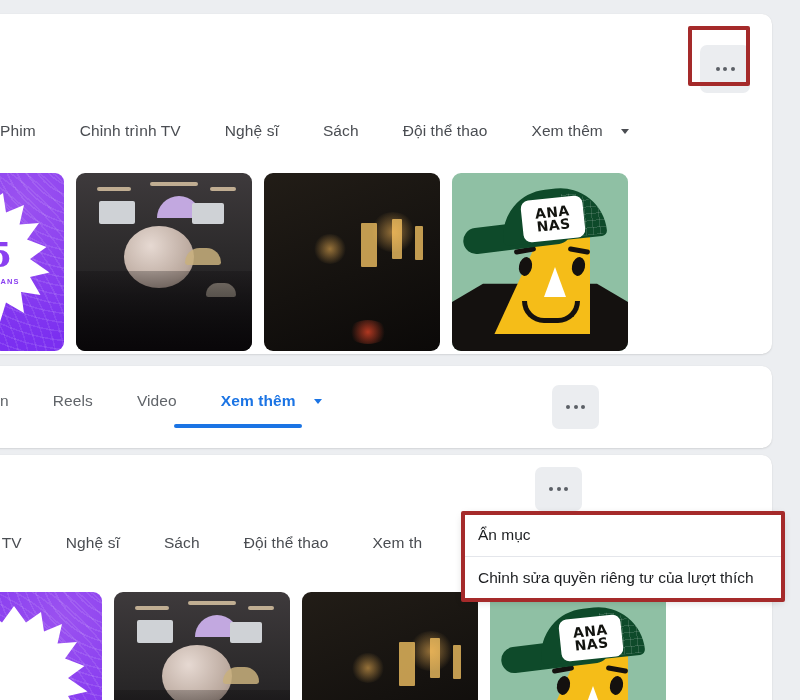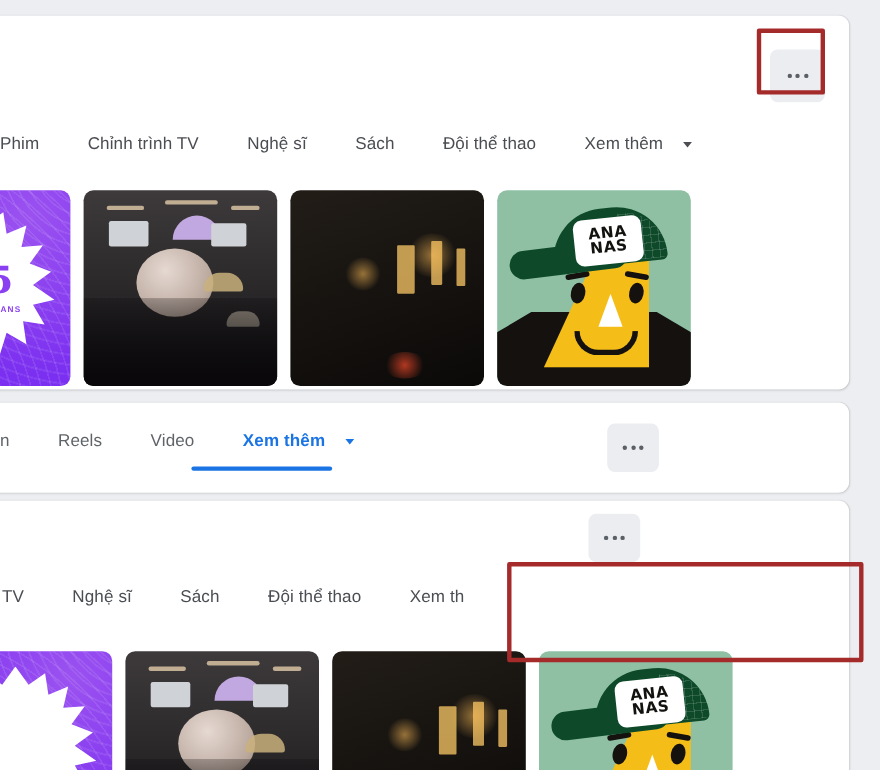--- a/index.html
+++ b/index.html
@@ -413,15 +413,20 @@
         <div class="capdome"></div>
         <div class="patch">
           <span>ANA</span>
           <span>NAS</span>
         </div>
       </div>
 
     </div>
   </div>
 
+  <div id="menu">
+    <div class="menu-item">Ẩn mục</div>
+    <div class="menu-sep"></div>
+    <div class="menu-item">Chỉnh sửa quyền riêng tư của lượt thích</div>
+  </div>
   <div class="redbox" id="menu-redbox"></div>
 
 </div>
 
 </body></html>

